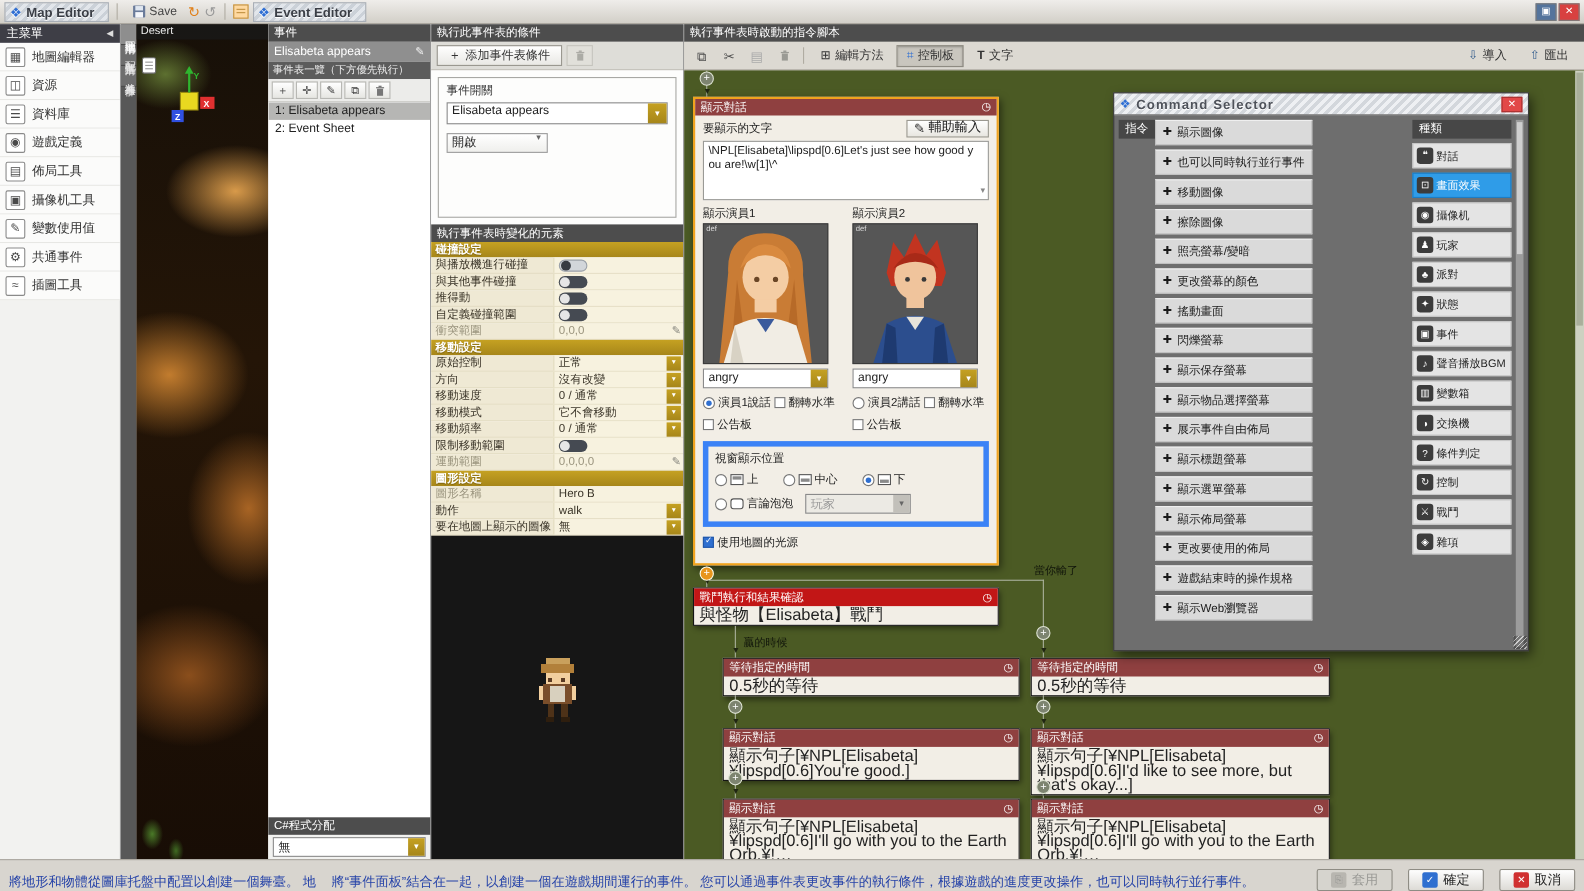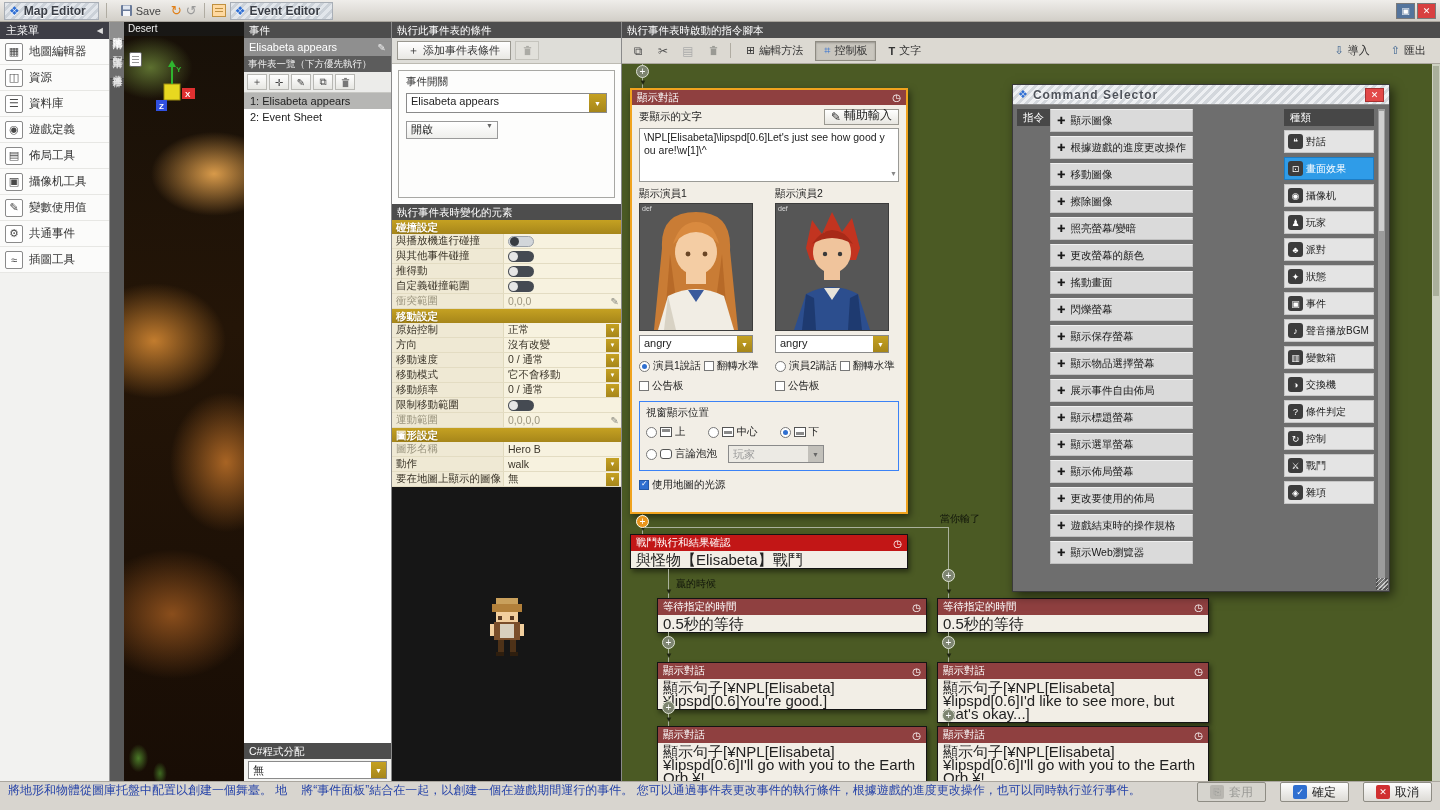--- a/index.html
+++ b/index.html
@@ -163,21 +163,21 @@
 .ddrow .combo{width:114px}
 .ddrow .combo:first-child{margin-right:22px}
 .rd{width:11px;height:11px;border:1px solid #777;border-radius:50%;background:#fff;display:inline-block;position:relative;flex:none}
 .rd.on::after{content:"";position:absolute;left:2px;top:2px;width:5px;height:5px;border-radius:50%;background:#2f6fd0}
 .cb{width:10px;height:10px;border:1px solid #777;background:#fff;display:inline-block;position:relative;flex:none}
 .cb.on{background:#2f6fd0;border-color:#2257a8}
 .cb.on::after{content:"✓";color:#fff;font-size:8px;position:absolute;left:1px;top:-2px}
 .optrow{display:flex;align-items:center;margin-top:6px;font-size:10.5px}
 .optrow .grp{display:flex;align-items:center;gap:3px}
 .optrow .grp:first-child{width:136px;flex:none}
-.posgroup{border:1px solid #3b82f6;margin-top:8px;padding:4px 6px 7px;background:#f2eee6}
+.posgroup{border:5px solid #3b82f6;margin-top:8px;padding:4px 6px 7px;background:#f2eee6}
 .posgroup .glabel{margin-bottom:5px}
 .posopts{display:flex;align-items:center;gap:22px}
 .posopt{display:flex;align-items:center;gap:3px}
 .wpos{display:inline-block;width:12px;height:10px;border:1px solid #555;background:#fff;position:relative;flex:none}
 .wpos i{position:absolute;left:1px;right:1px;height:3px;background:#8a8a8a}
 .wpos.t i{top:1px}.wpos.m i{top:3px}.wpos.b i{bottom:1px}
 .bubicon{display:inline-block;width:12px;height:10px;border:1px solid #555;background:#fff;border-radius:3px;flex:none}
 .bubrow{display:flex;align-items:center;gap:3px;margin-top:6px}
 .bubrow .combo{width:96px;margin-left:8px}
 
@@ -195,21 +195,21 @@
 .catitem{height:23px;margin-bottom:4px;background:#e4e4e4;border:1px solid #c6c6c6;display:flex;align-items:center;padding:0 3px;gap:3px;font-size:10px;color:#222;white-space:nowrap;overflow:hidden;flex:none}
 .catitem .ci{width:15px;height:15px;background:#3c3c3c;color:#fff;border-radius:3px;font-size:9px;display:flex;align-items:center;justify-content:center;flex:none}
 .catitem.selected{background:#2f9ce8;border-color:#1d7dc4;color:#fff}
 .cmdscroll{width:7px;background:#9c9c9c;position:relative;flex:none}
 .cmdscroll::after{content:"";position:absolute;left:1px;top:2px;width:5px;height:120px;background:#cfcfcf}
 .cmdwin .grip{position:absolute;right:1px;bottom:1px;width:12px;height:12px;background:repeating-linear-gradient(135deg,rgba(255,255,255,.5) 0 1px,rgba(0,0,0,.25) 1px 3px)}
 .cscroll{position:absolute;right:0;top:0;width:8px;height:100%;background:#cdd1c1}
 .cscroll::after{content:"";position:absolute;left:1px;top:2px;width:6px;height:230px;background:#a9af9b}
 
 
-.statusbar{position:absolute;left:0;top:781px;width:1440px;height:29px;background:#d8d5cf;border-top:1px solid #aaa69e;display:flex;align-items:flex-start;padding:0 8px;gap:14px}
+.statusbar{position:absolute;left:0;top:781px;width:1440px;height:29px;background:#d8d5cf;border-top:1px solid #aaa69e;display:flex;align-items:flex-end;padding:0 8px;gap:14px}
 .stext{color:#2643a8;font-size:12px;white-space:nowrap}
 .stext.main{flex:1;overflow:hidden;text-overflow:ellipsis}
 .bbtn{height:20px;display:flex;align-items:center;gap:5px;padding:0 12px;background:linear-gradient(#fefefe,#dddbd6);border:1px solid #8e8c84;border-radius:2px;font-size:12px;color:#222;flex:none}
 .bbtn.disabled{color:#9a9a96;background:#d6d4ce}
 .bicon{width:14px;height:14px;border-radius:2px;display:flex;align-items:center;justify-content:center;font-size:9px;flex:none}
 .bicon.blue{background:#2f6fd0}
 .bicon.red{background:#d03030}
 .bicon.gray{background:#b8b6b0}
 </style>
 </head>
@@ -801,21 +801,21 @@
         <div class="cmdbody">
           <div class="cmdcol">
             <div class="chead">指令</div>
             <div>
                 <div class="cmditem">
                   <span class="pl">✚</span>
                   <span>顯示圖像</span>
                 </div>
                 <div class="cmditem">
                   <span class="pl">✚</span>
-                  <span>根據遊戲的進度更改操作</span>
+                  <span>也可以同時執行並行事件</span>
                 </div>
                 <div class="cmditem">
                   <span class="pl">✚</span>
                   <span>移動圖像</span>
                 </div>
                 <div class="cmditem">
                   <span class="pl">✚</span>
                   <span>擦除圖像</span>
                 </div>
                 <div class="cmditem">

